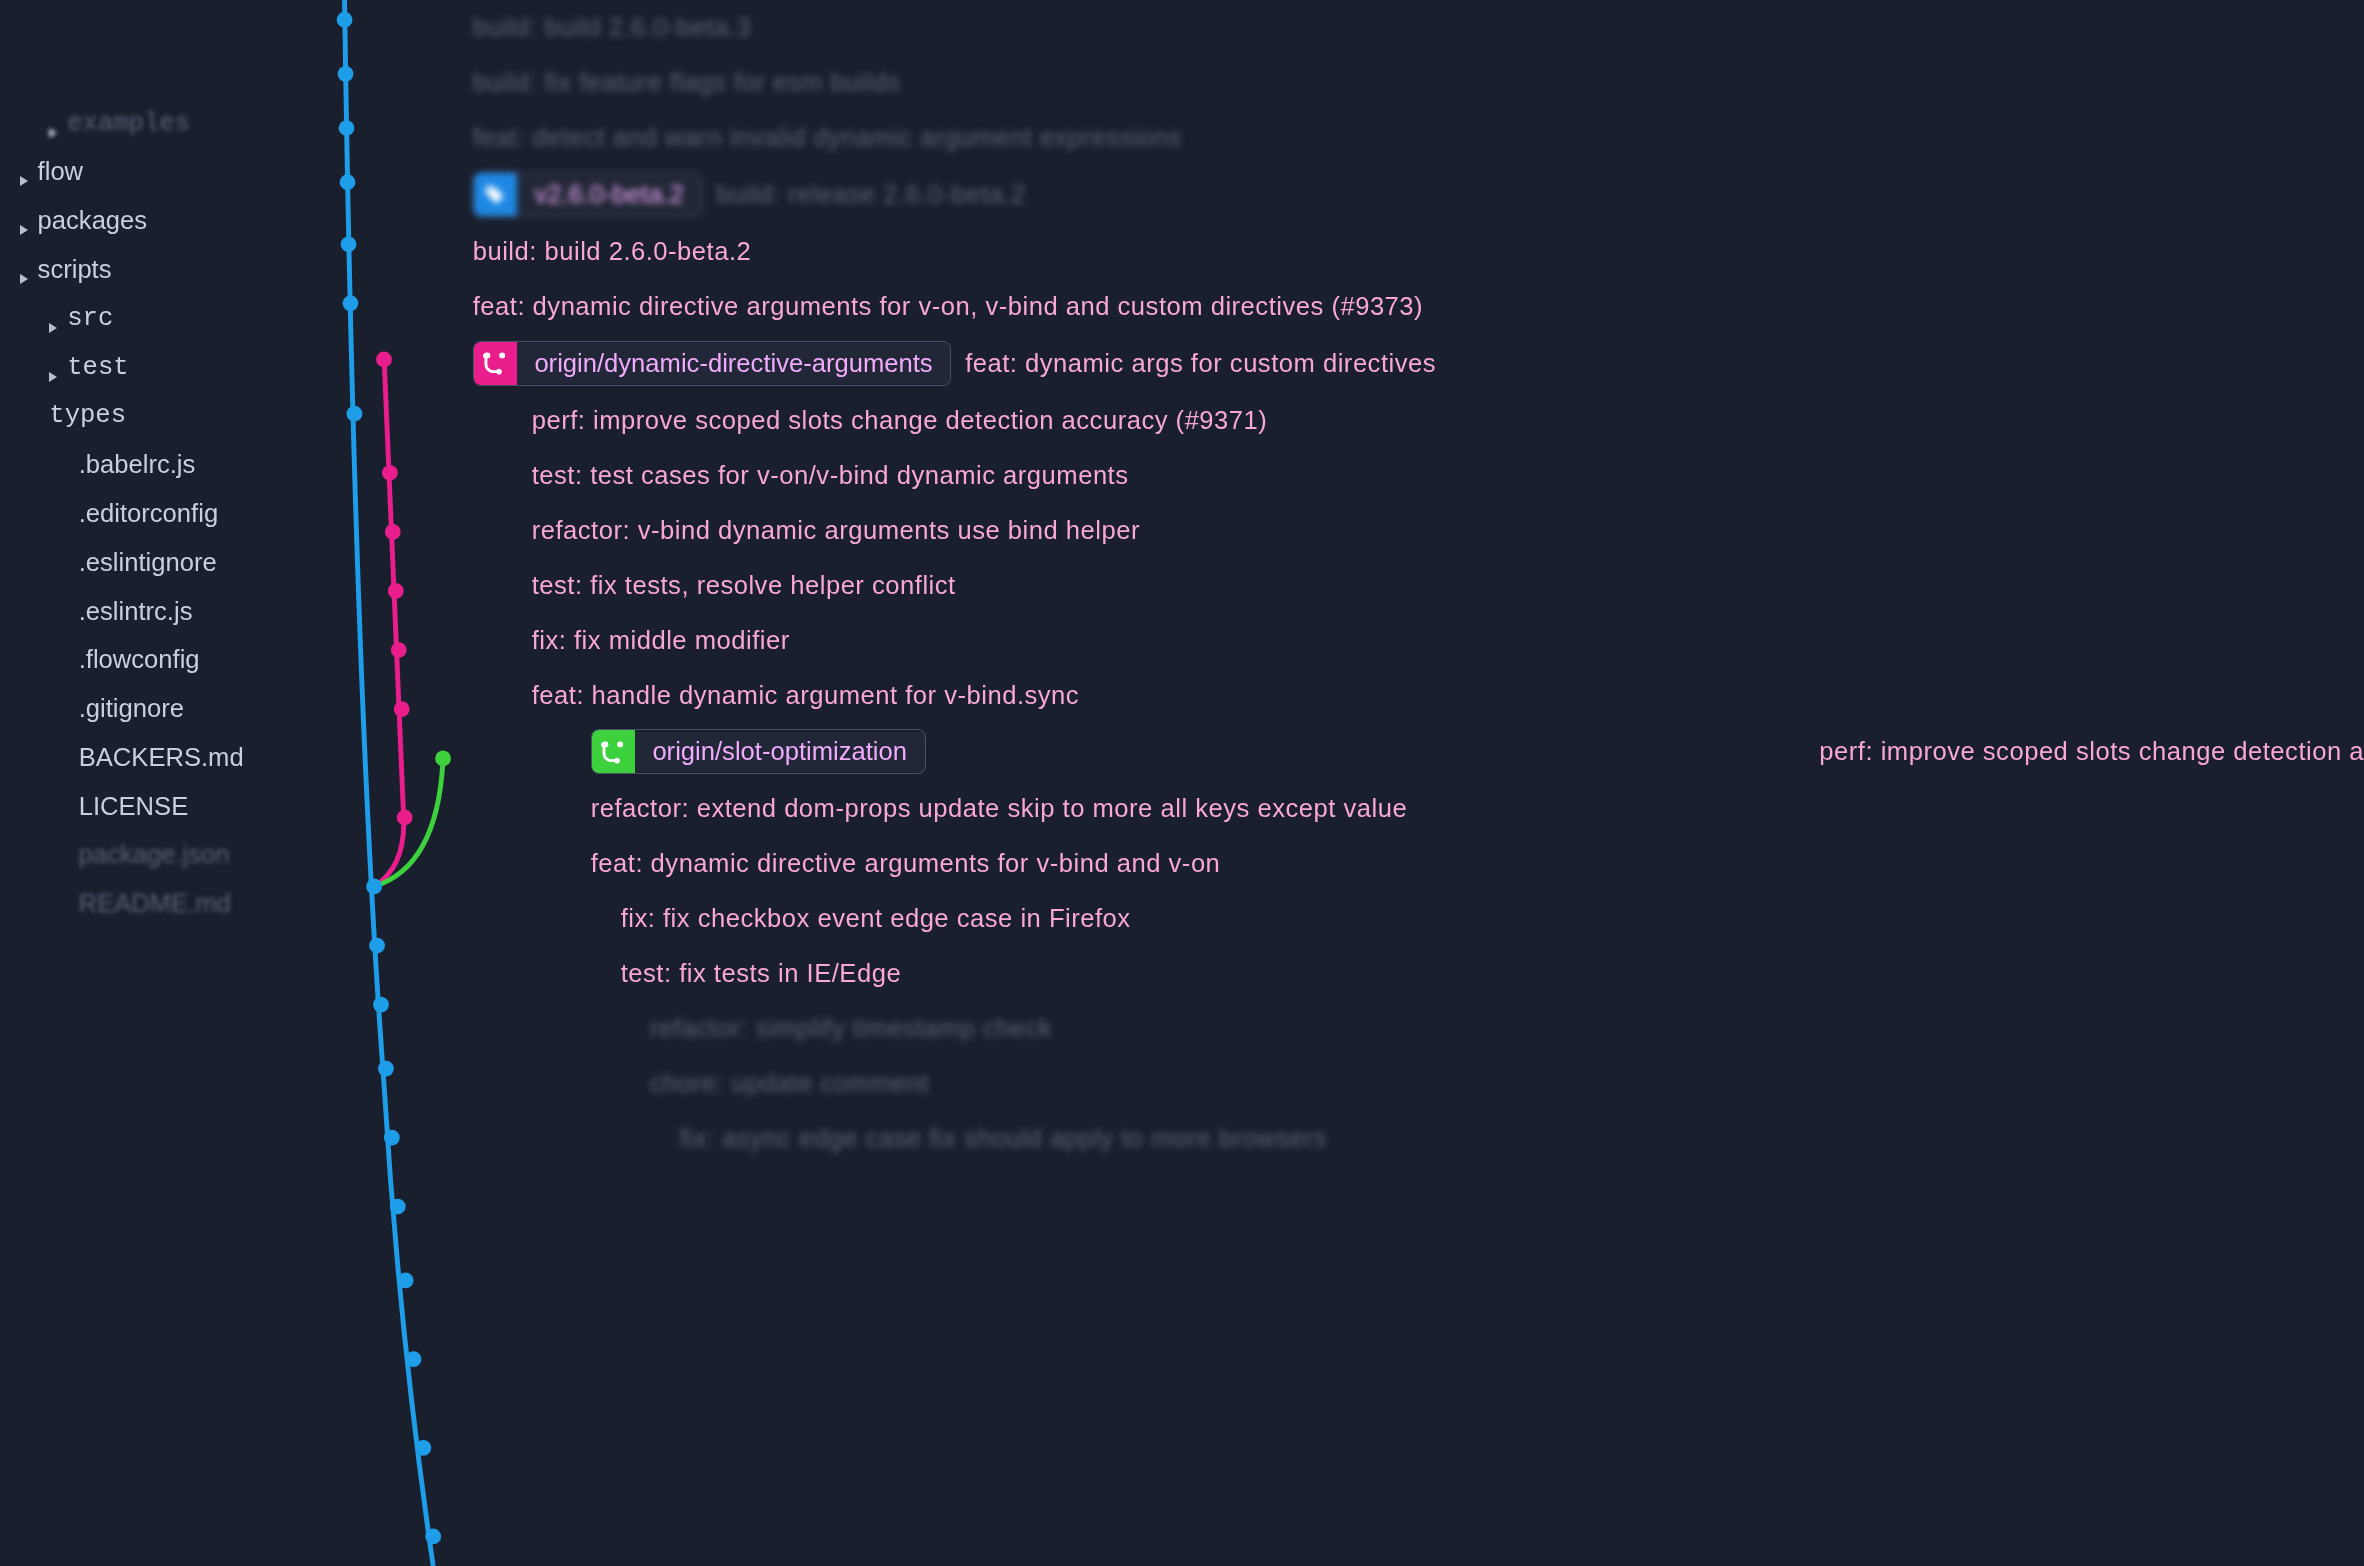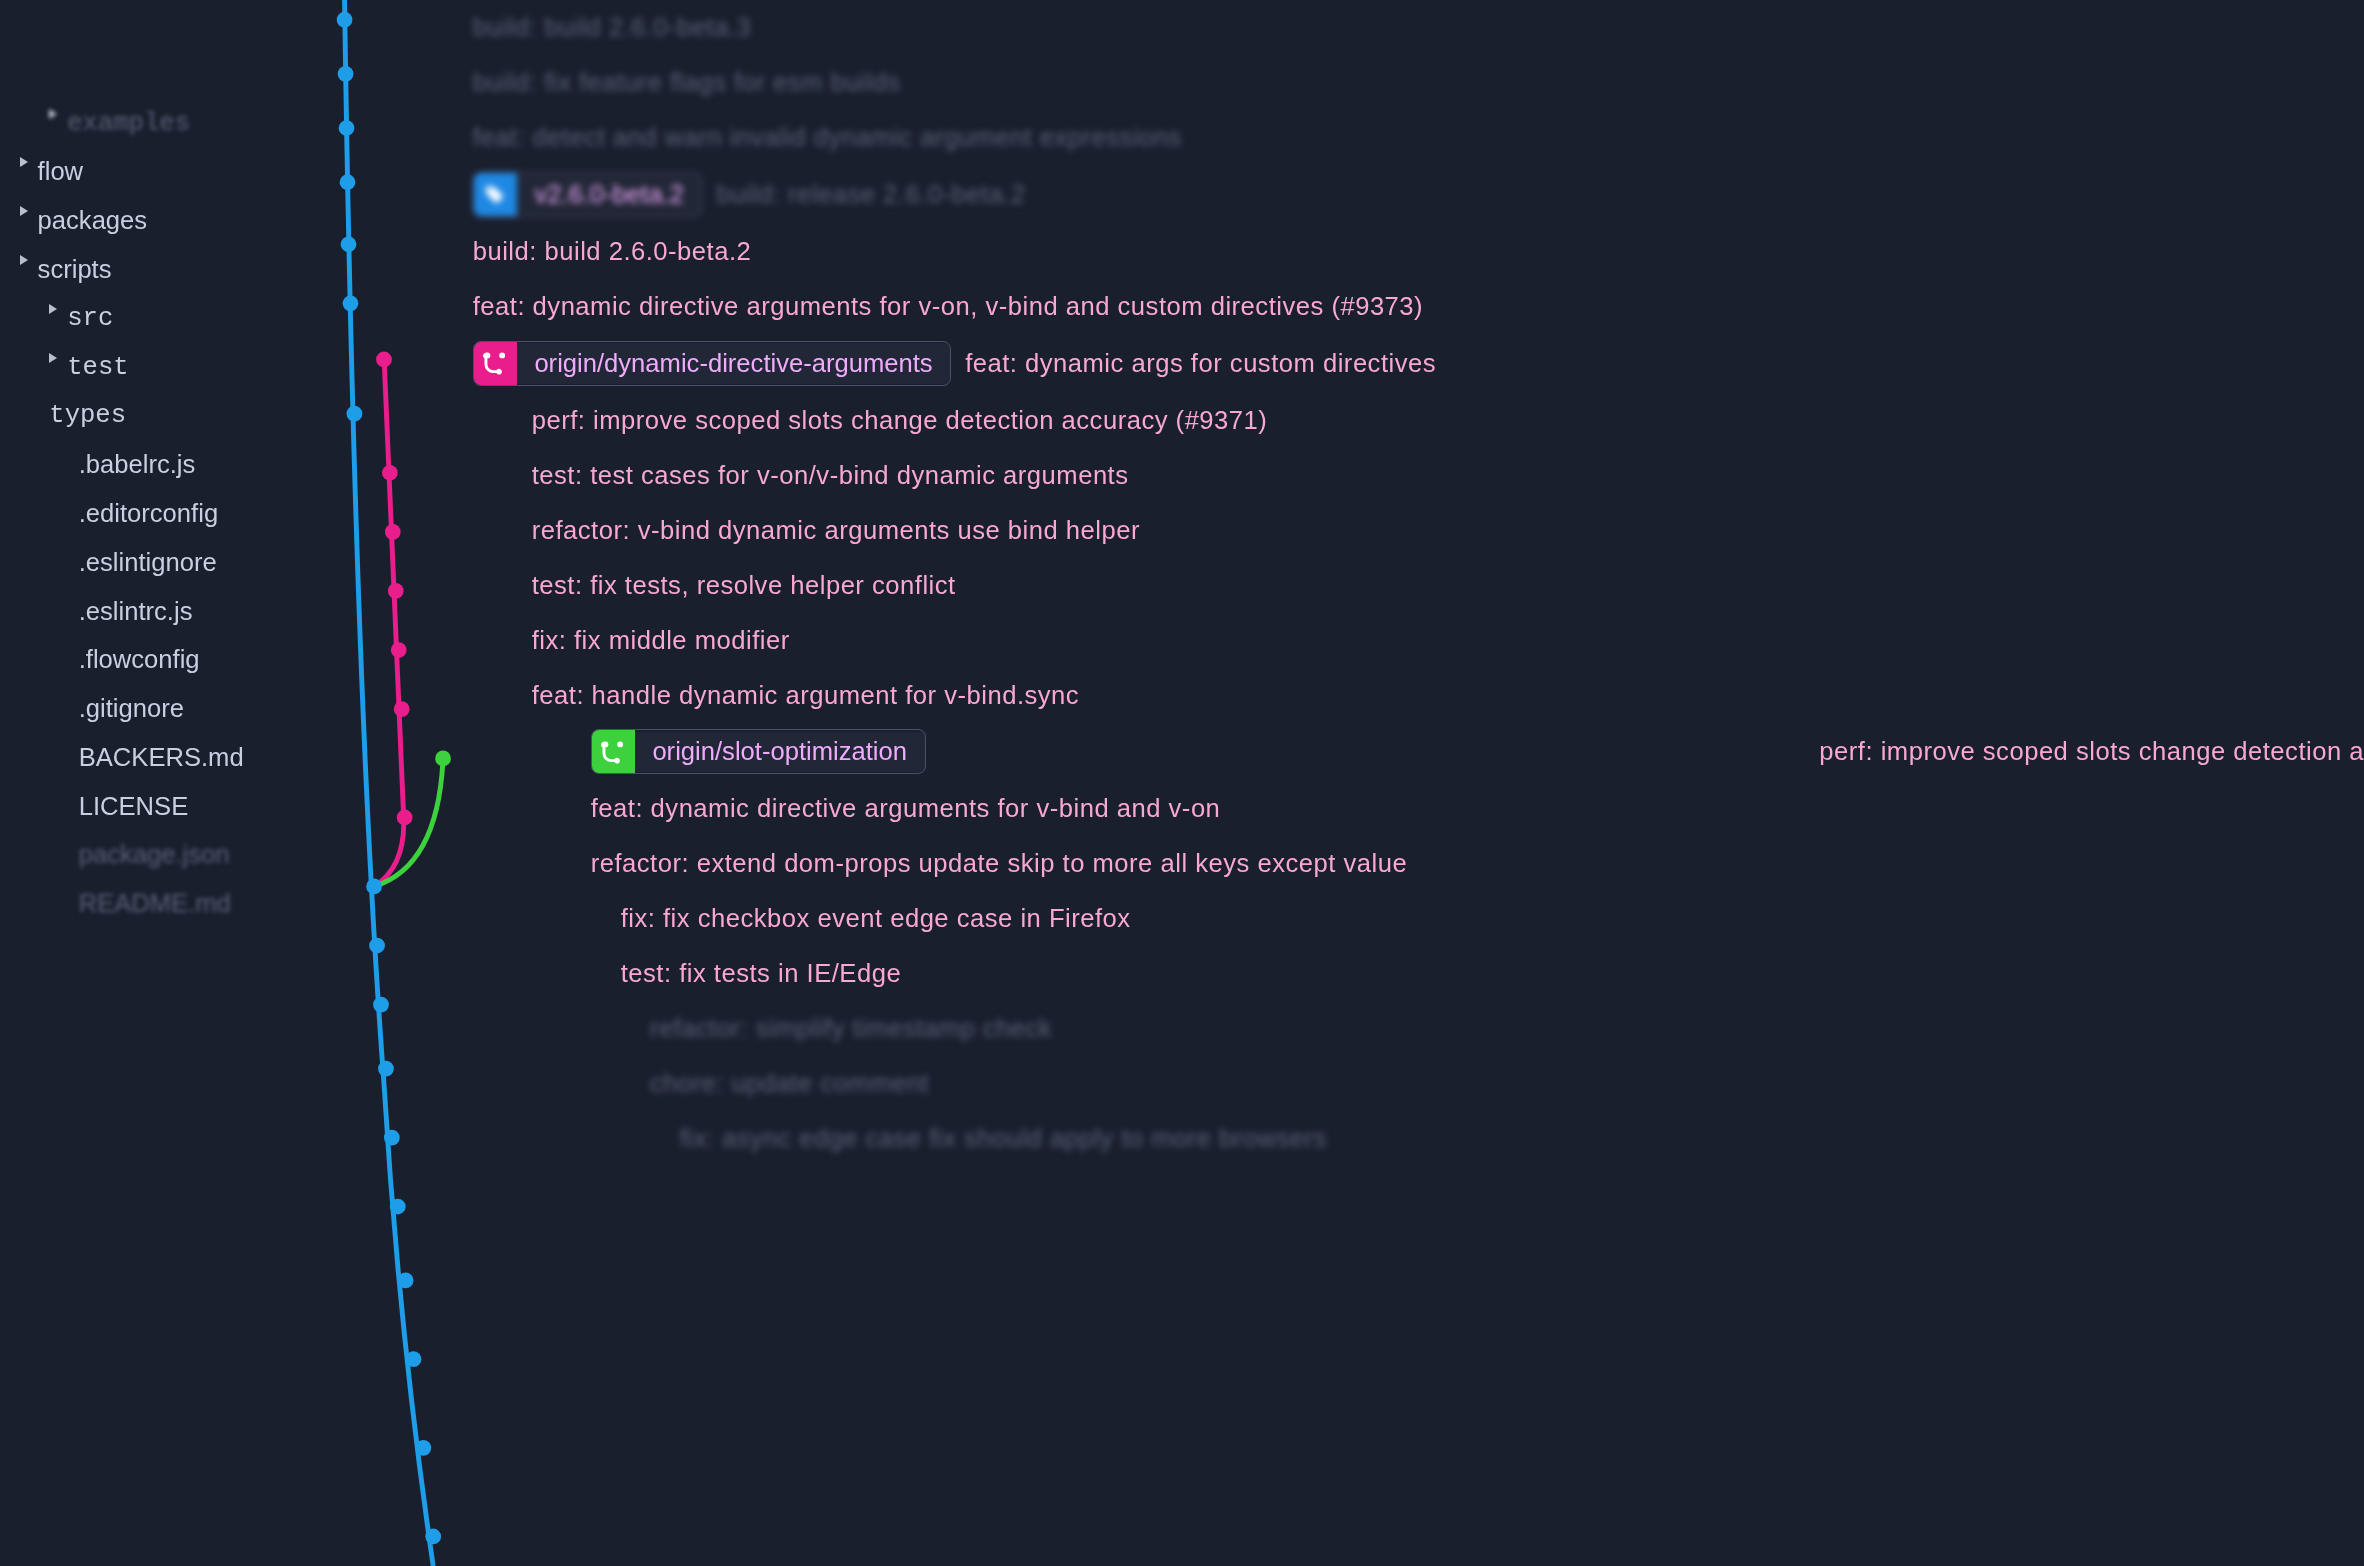--- a/index.html
+++ b/index.html
@@ -13,21 +13,21 @@
   overflow: hidden;
   display: flex;
 }
 .sidebar {
   width: 315px;
   padding: 19.7px 0 19.7px 19.7px;
   flex-shrink: 0;
 }
 .tree-item {
   display: flex;
-  align-items: flex-start;
+  align-items: flex-end;
   gap: 9.9px;
   padding: 9.9px 0;
   color: #c8d0e0;
   cursor: pointer;
 }
 .tree-item.dim { color: #5a6278; filter: blur(2px); }
 .tree-item.indent1 { padding-left: 29.6px; font-family: Liberation Mono, monospace; }
 .tree-item.indent2 { padding-left: 59px; }
 .tree-arrow {
   width: 0; height: 0;
@@ -267,24 +267,24 @@
           <span class="tag-icon green">
             <svg viewBox="0 0 16 16" fill="#fff">
               <path d="M5 3a2 2 0 1 1-4 0 2 2 0 0 1 4 0zM3 5v4.1A4 4 0 0 0 7 13h2.1a2 2 0 1 1 0 2H7a6 6 0 0 1-6-6V5a2 2 0 1 1 2 0zm8-2a2 2 0 1 1 4 0 2 2 0 0 1-4 0z"></path>
             </svg>
           </span>
           <span class="tag-label">origin/slot-optimization</span>
         </span>
         <span class="commit-msg">perf: improve scoped slots change detection a</span>
       </div>
       <div class="commit-row offset-2">
+        <span class="commit-msg">refactor: extend dom-props update skip to more all keys except value</span>
+      </div>
+      <div class="commit-row offset-2">
         <span class="commit-msg">feat: dynamic directive arguments for v-bind and v-on</span>
-      </div>
-      <div class="commit-row offset-2">
-        <span class="commit-msg">refactor: extend dom-props update skip to more all keys except value</span>
       </div>
       <div class="commit-row offset-3">
         <span class="commit-msg">fix: fix checkbox event edge case in Firefox</span>
       </div>
       <div class="commit-row offset-3">
         <span class="commit-msg">test: fix tests in IE/Edge</span>
       </div>
       <div class="commit-row offset-4 dim">
         <span class="commit-msg">refactor: simplify timestamp check</span>
       </div>

